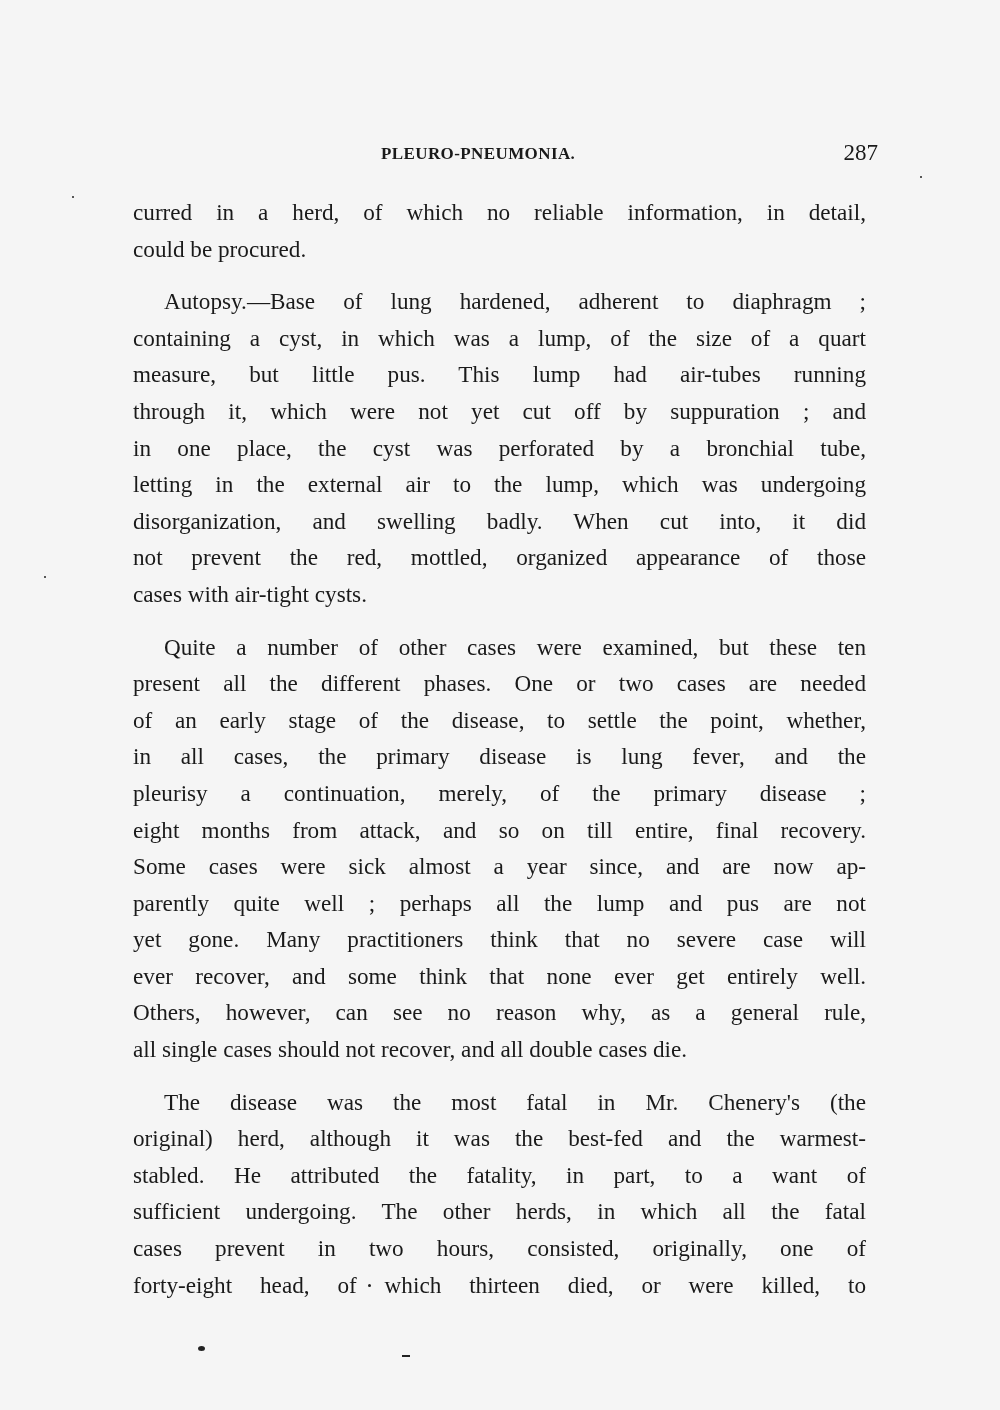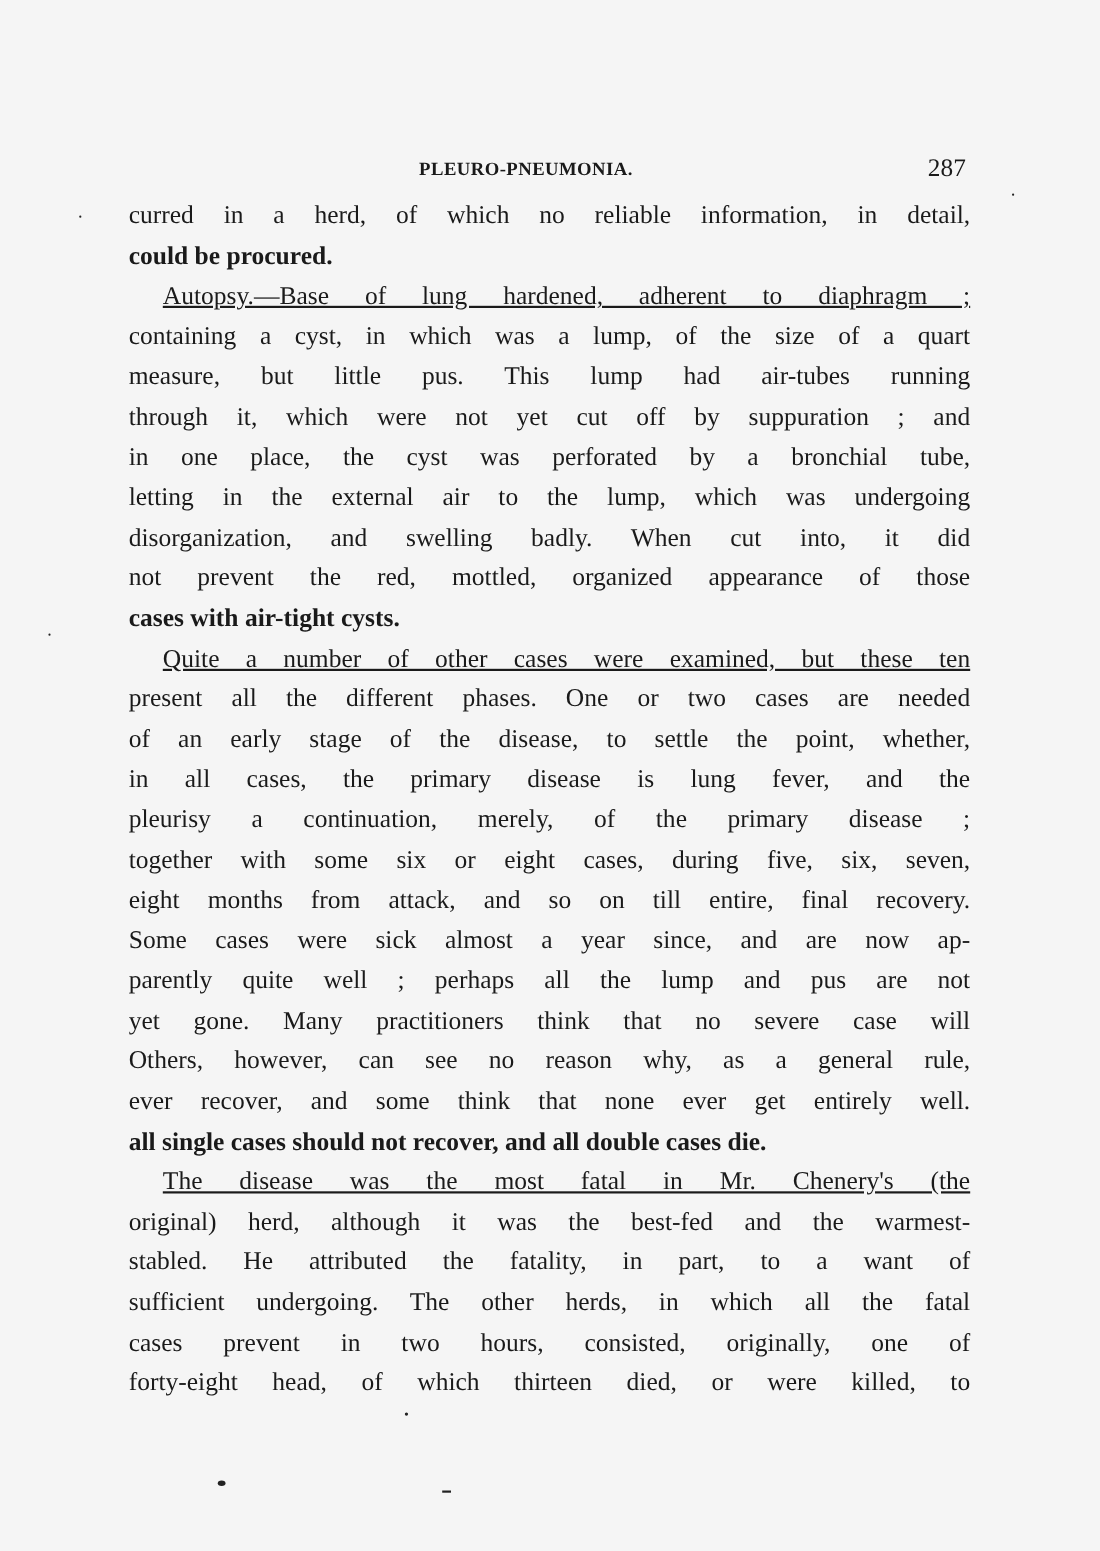--- a/index.html
+++ b/index.html
@@ -49,28 +49,26 @@
     }
     .line {
       display: block;
       text-align: justify;
       text-align-last: justify;
       white-space: nowrap;
       height: 36.6px;
     }
     .line.last {
       text-align-last: left;
-      font-weight: bold;
     }
     .line.indent {
       padding-left: 31px;
-      text-decoration: underline;
     }
     .para {
-      margin: 0;
+      margin: 16px;
     }
     .speck {
       position: absolute;
       background: #222;
       border-radius: 50%;
     }
   </style>
 </head>
 <body>
 
@@ -97,27 +95,26 @@
       <span class="line">not prevent the red, mottled, organized appearance of those</span>
       <span class="line last">cases with air-tight cysts.</span>
     </div>
 
     <div class="para">
       <span class="line indent">Quite a number of other cases were examined, but these ten</span>
       <span class="line">present all the different phases.  One or two cases are needed</span>
       <span class="line">of an early stage of the disease, to settle the point, whether,</span>
       <span class="line">in all cases, the primary disease is lung fever, and the</span>
       <span class="line">pleurisy a continuation, merely, of the primary disease ;</span>
-      <span class="line">together with some six or eight cases, during five, six, seven,</span>
       <span class="line">eight months from attack, and so on till entire, final recovery.</span>
       <span class="line">Some cases were sick almost a year since, and are now ap-</span>
       <span class="line">parently quite well ; perhaps all the lump and pus are not</span>
       <span class="line">yet gone.  Many practitioners think that no severe case will</span>
+      <span class="line">ever recover, and some think that none ever get entirely well.</span>
       <span class="line">Others, however, can see no reason why, as a general rule,</span>
-      <span class="line">ever recover, and some think that none ever get entirely well.</span>
       <span class="line last">all single cases should not recover, and all double cases die.</span>
     </div>
 
     <div class="para">
       <span class="line indent">The disease was the most fatal in Mr. Chenery's (the</span>
       <span class="line">original) herd, although it was the best-fed and the warmest-</span>
       <span class="line">stabled.  He attributed the fatality, in part, to a want of</span>
       <span class="line">sufficient undergoing.  The other herds, in which all the fatal</span>
       <span class="line">cases prevent in two hours, consisted, originally, one of</span>
       <span class="line">forty-eight head, of which thirteen died, or were killed, to</span>

